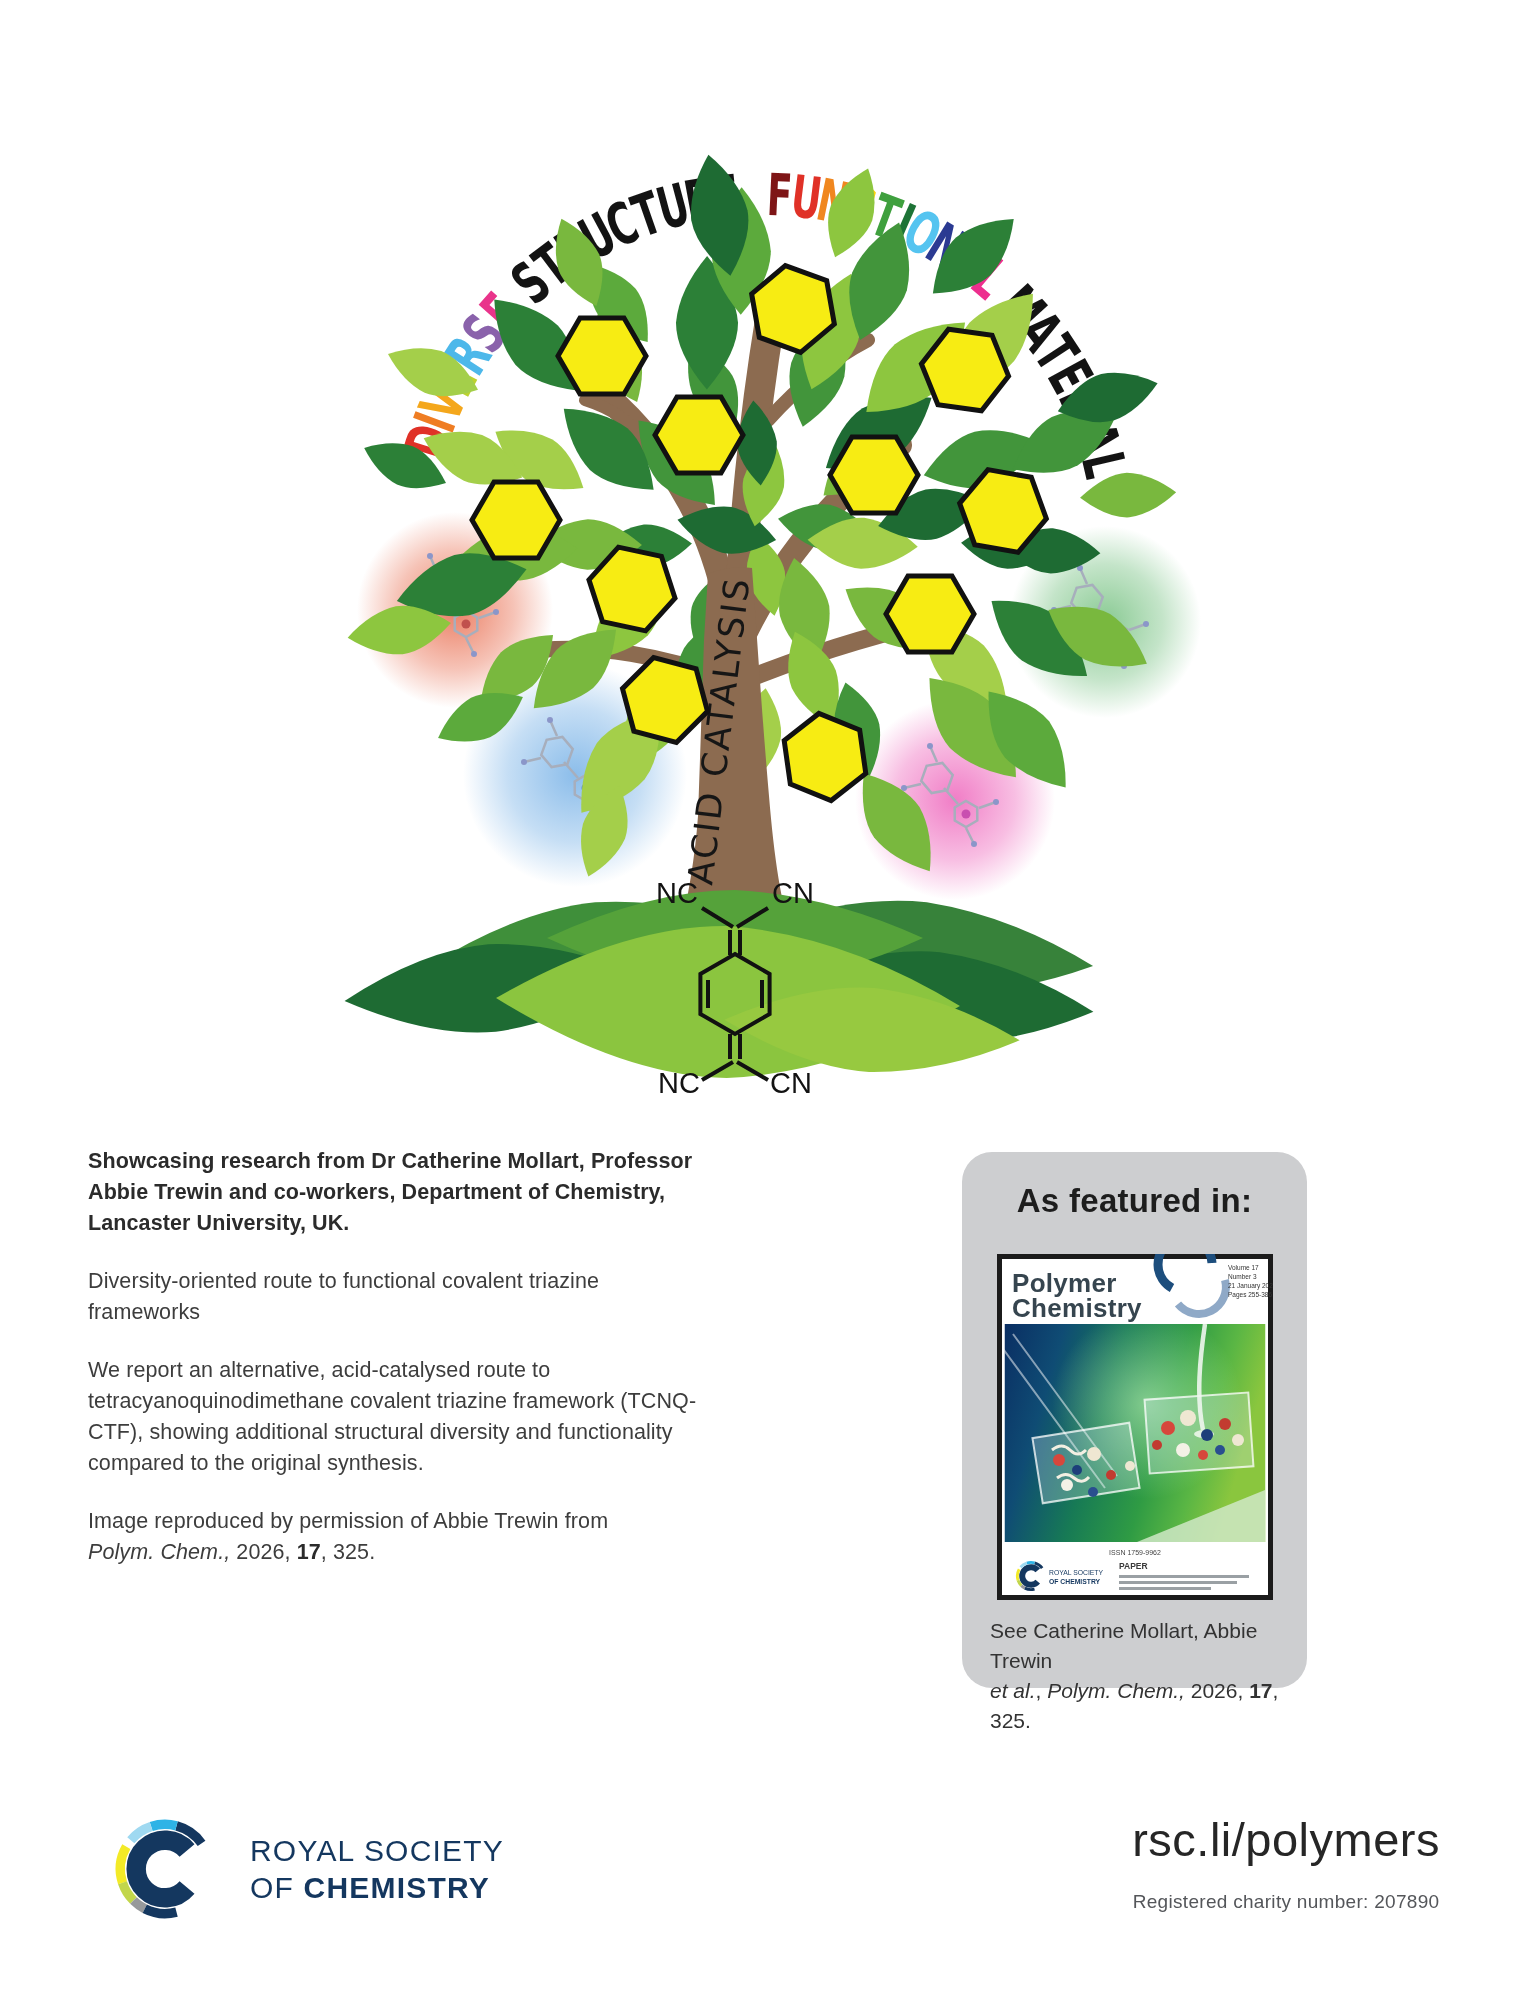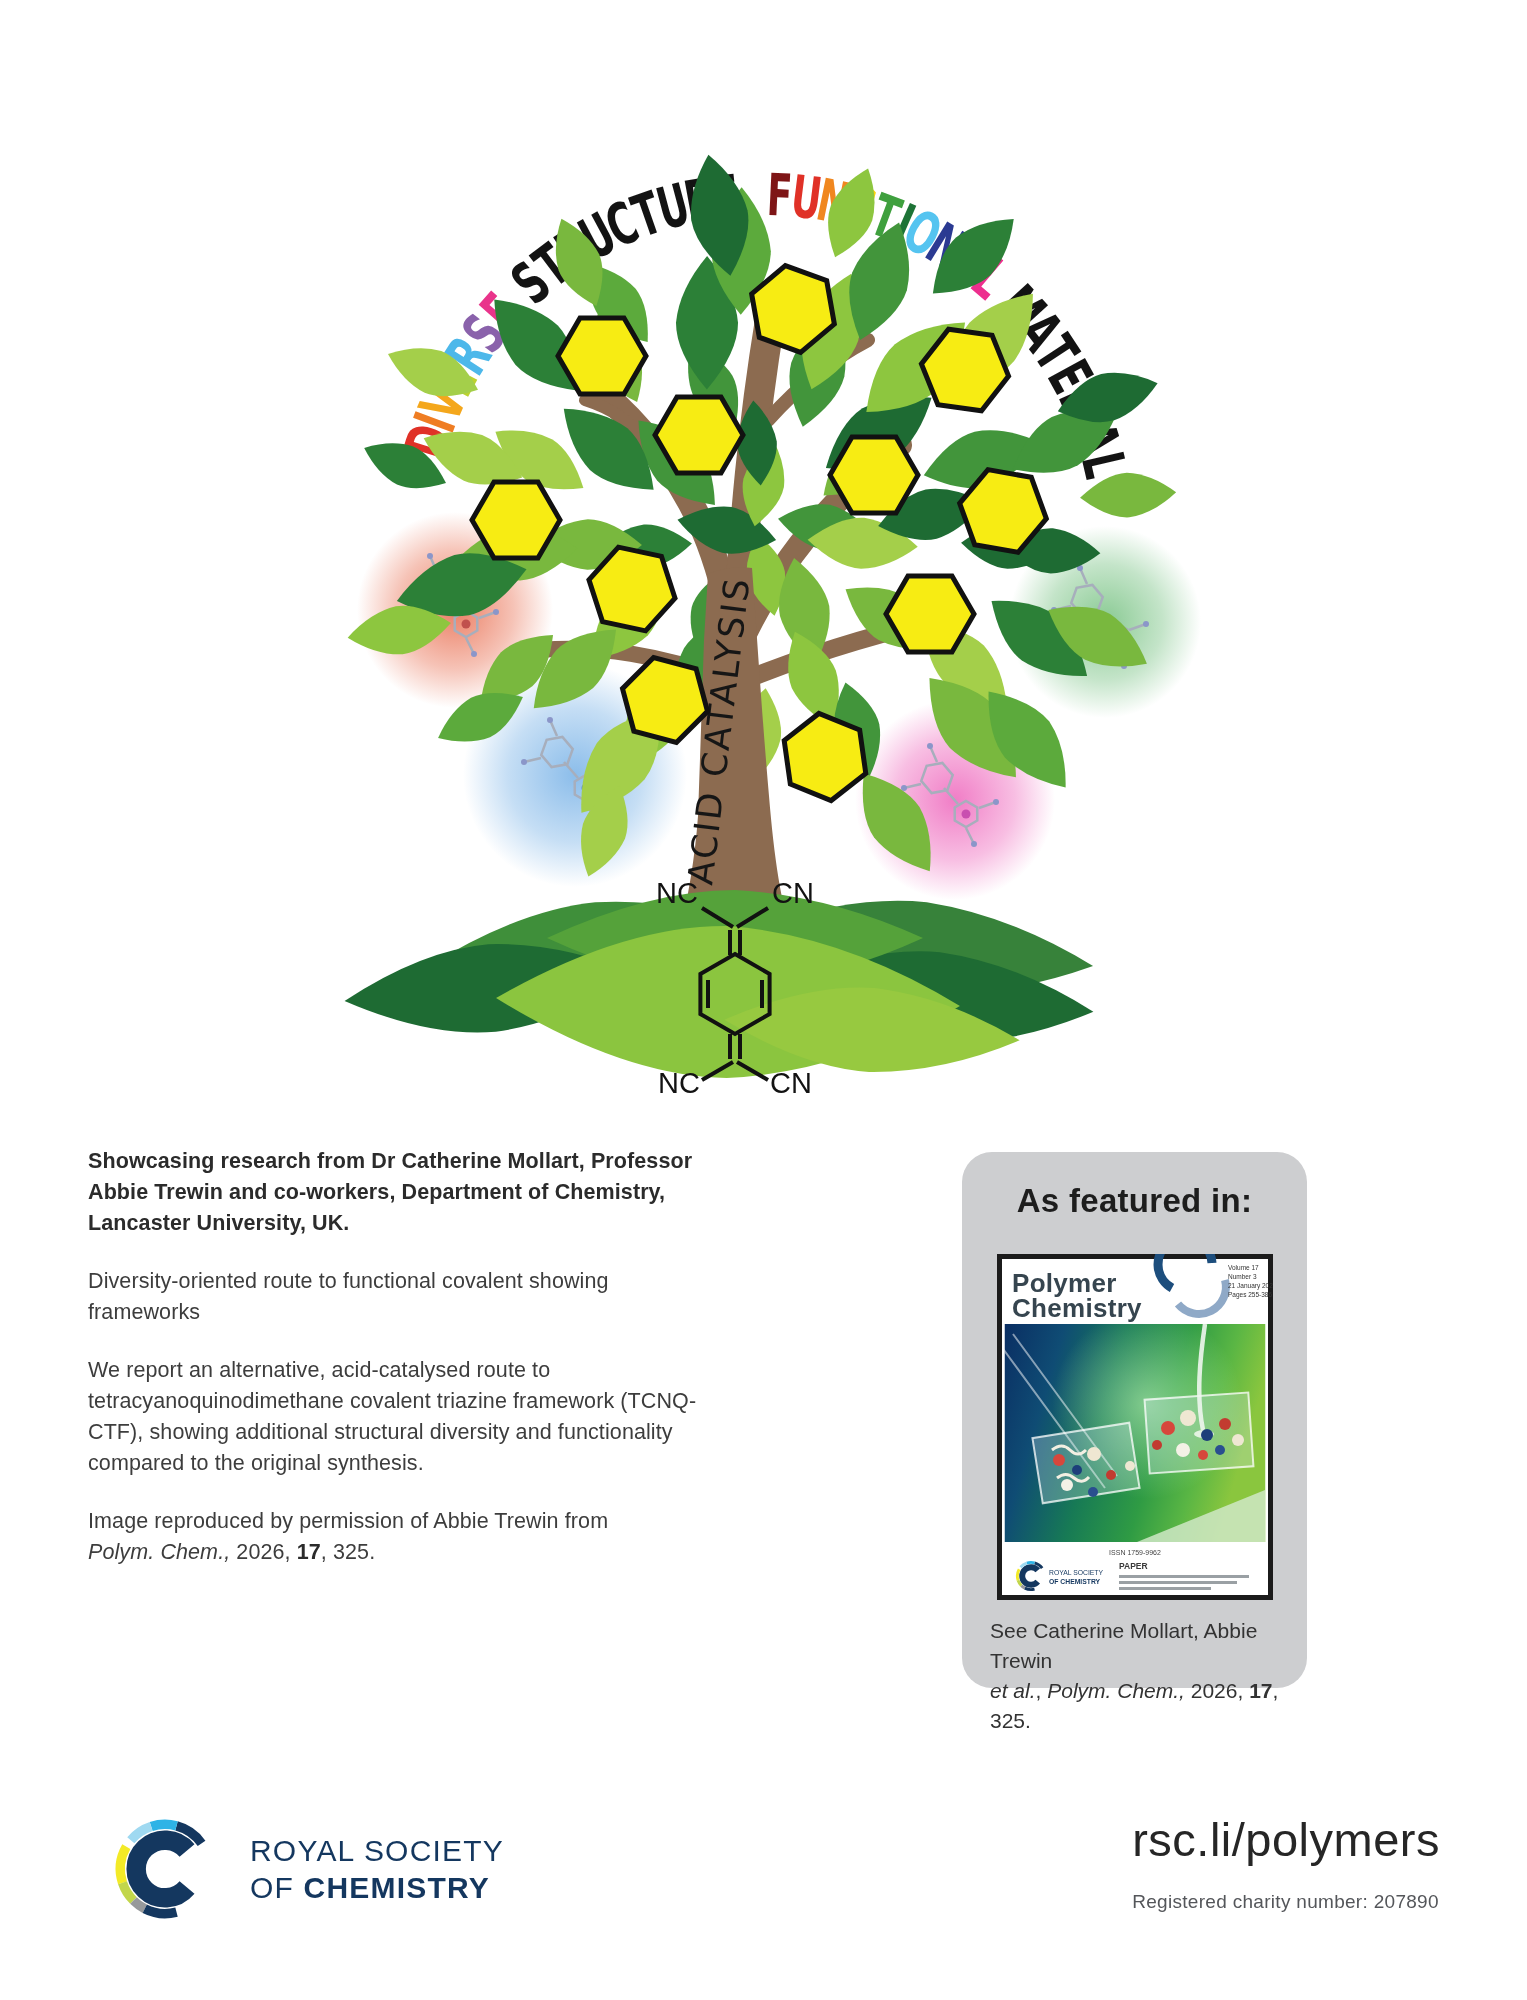--- a/index.html
+++ b/index.html
@@ -15,21 +15,21 @@
   .featured{position:absolute;left:962px;top:1152px;width:345px;height:536px;
             background:#cdced0;border-radius:30px;text-align:center;box-sizing:border-box}
   .featured h2{font-size:33px;font-weight:700;color:#1d1d1d;margin:30px 0 0;letter-spacing:.3px}
   .cover-wrap{margin-top:34px;line-height:0}
   .see{text-align:left;padding:16px 28px 0;font-size:21px;line-height:30px;color:#333333}
   .see em{}
   .see strong{font-weight:700}
   .footer-logo{position:absolute;left:90px;top:1794px;display:flex;align-items:center}
   .logo-text{margin-left:10px;color:#14375f;font-size:30px;line-height:37px;letter-spacing:1.2px}
   .logo-text .bold{font-weight:700}
-  .footer-right{position:absolute;right:87px;top:1812px;text-align:left}
+  .footer-right{position:absolute;right:87px;top:1812px;text-align:center}
   .url{font-size:47px;color:#262626;letter-spacing:.5px}
   .charity{font-size:19px;color:#54565a;margin-top:24px;letter-spacing:.3px}
   .cover-thumb{background:#fff}
 </style>
 </head>
 <body>
 
 <svg id="art" viewBox="0 0 1527 1100">
   <defs>
     <radialGradient id="glowRed">
@@ -261,21 +261,21 @@
     <path d="M 733 1090 L 702 1108 M 737 1090 L 768 1108"></path>
     <text x="698" y="931" text-anchor="end" stroke="none" fill="#121212" font-size="29">NC</text>
     <text x="772" y="931" stroke="none" fill="#121212" font-size="29">CN</text>
     <text x="700" y="1121" text-anchor="end" stroke="none" fill="#121212" font-size="29">NC</text>
     <text x="770" y="1121" stroke="none" fill="#121212" font-size="29">CN</text>
   </g>
 </svg>
 
 <div class="blurb">
   <p class="lead">Showcasing research from Dr Catherine Mollart, Professor Abbie Trewin and co-workers, Department of Chemistry, Lancaster University, UK.</p>
-  <p>Diversity-oriented route to functional covalent showing frameworks</p>
+  <p>Diversity-oriented route to functional covalent triazine frameworks</p>
   <p>We report an alternative, acid-catalysed route to tetracyanoquinodimethane covalent triazine framework (TCNQ-CTF), showing additional structural diversity and functionality compared to the original synthesis.</p>
   <p>
     <span>Image reproduced by permission of Abbie Trewin from</span><br>
     <em>Polym. Chem.,</em><span> 2026, </span><strong>17</strong><span>, 325.</span>
   </p>
 </div>
 
 <div class="featured">
   <h2>As featured in:</h2>
   <div class="cover-wrap">

